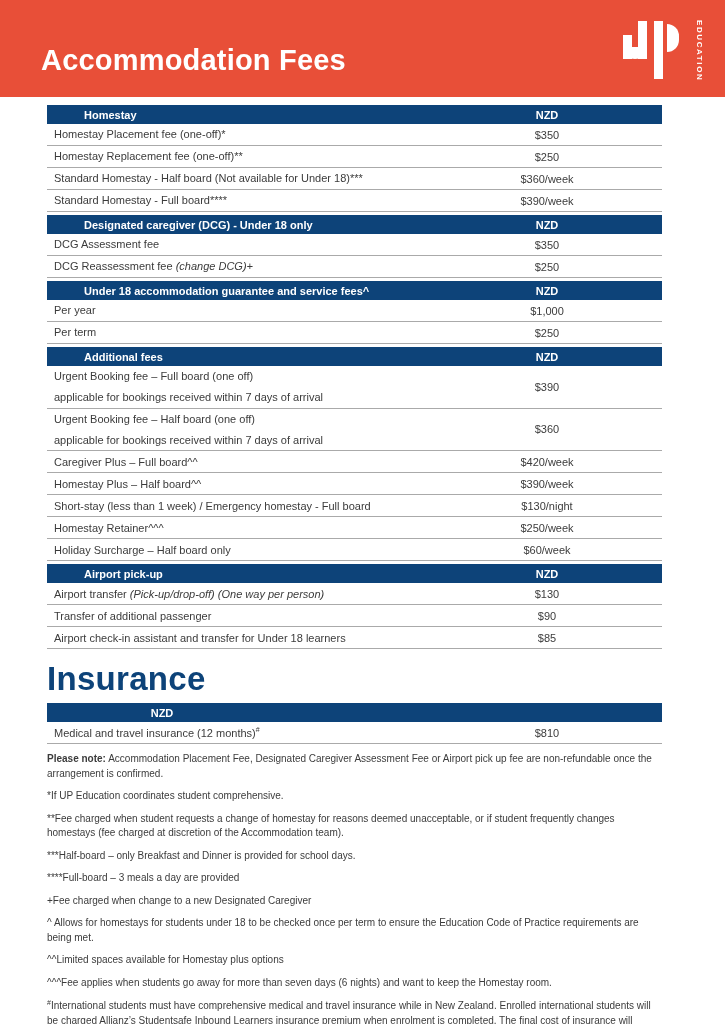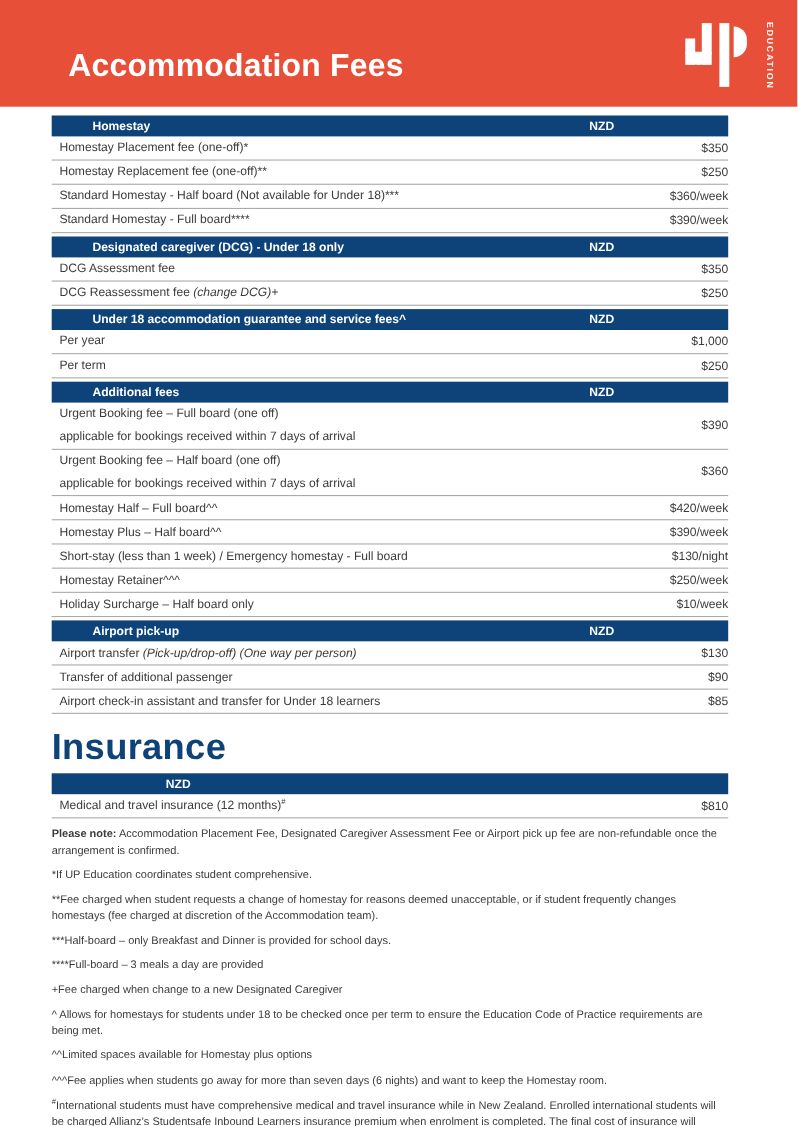--- a/index.html
+++ b/index.html
@@ -7,21 +7,21 @@
   }
   *{box-sizing:border-box;}
   html,body{margin:0;padding:0;}
   body{
     width:725px;height:1024px;overflow:hidden;background:#ffffff;
     font-family:"Liberation Sans",sans-serif;color:var(--ink);position:relative;
   }
   
   .banner{height:97px;background:var(--red);position:relative;}
   .banner h1{
-    margin:0;position:absolute;left:62px;top:46px;color:#fff;
+    margin:0;position:absolute;left:41px;top:46px;color:#fff;
     font-size:29px;font-weight:600;letter-spacing:.2px;line-height:1;
   }
   .logo{position:absolute;top:21px;right:22px;width:80px;height:74px;}
   .logo .bar{position:absolute;background:#fff;}
   .u-left{left:0;top:14px;width:9px;height:24px;}
   .u-right{left:15px;top:0;width:9px;height:38px;}
   .u-arc{left:0;top:26px;width:24px;height:12px;border-radius:0 0 12px 12px;}
   .p-stem{left:31px;top:0;width:9px;height:58px;}
   .p-bowl{left:44px;top:3px;width:12px;height:28px;border-radius:0 12px 12px 0;}
   .logo-vert{
@@ -39,21 +39,21 @@
   .th-label{flex:1;padding-left:7px;margin-left:30px;}
   .th-value{width:230px;text-align:center;}
   .trow{
     display:flex;align-items:center;border-bottom:1px solid var(--line);
     font-size:11px;min-height:22px;
   }
   .tlabel{flex:1;padding:3px 0 3px 7px;line-height:1.3;}
   .tlabel em{font-style:italic;}
   .tlabel sup{font-size:7px;}
   .sublabel{margin-top:7px;}
-  .tvalue{width:230px;text-align:right;}
+  .tvalue{width:230px;text-align:center;}
   
   .insurance-heading{
     margin:13px 0 8px 0;color:var(--navy);font-size:33px;font-weight:700;
     letter-spacing:.3px;line-height:1;
   }
   
   #notes{margin-top:4px;}
   .note{font-size:10px;line-height:1.45;margin-top:8px;}
   .note b{font-weight:bold;}
   .note sup{font-size:7px;}
@@ -137,38 +137,38 @@
         </div>
         <div class="trow">
           <div class="tlabel"><span>Urgent Booking fee – Full board (one off)</span><div class="sublabel">applicable for bookings received within 7 days of arrival</div></div>
           <div class="tvalue">$390</div>
         </div>
         <div class="trow">
           <div class="tlabel"><span>Urgent Booking fee – Half board (one off)</span><div class="sublabel">applicable for bookings received within 7 days of arrival</div></div>
           <div class="tvalue">$360</div>
         </div>
         <div class="trow">
-          <div class="tlabel"><span>Homestay Half – Full board^^</span></div>
+          <div class="tlabel"><span>Caregiver Plus – Full board^^</span></div>
           <div class="tvalue">$420/week</div>
         </div>
         <div class="trow">
           <div class="tlabel"><span>Homestay Plus – Half board^^</span></div>
           <div class="tvalue">$390/week</div>
         </div>
         <div class="trow">
           <div class="tlabel"><span>Short-stay (less than 1 week) / Emergency homestay - Full board</span></div>
           <div class="tvalue">$130/night</div>
         </div>
         <div class="trow">
           <div class="tlabel"><span>Homestay Retainer^^^</span></div>
           <div class="tvalue">$250/week</div>
         </div>
         <div class="trow">
           <div class="tlabel"><span>Holiday Surcharge – Half board only</span></div>
-          <div class="tvalue">$10/week</div>
+          <div class="tvalue">$60/week</div>
         </div>
       </div>
       <div class="fee-table">
         <div class="thead">
           <span class="th-label">Airport pick-up</span>
           <span class="th-value">NZD</span>
         </div>
         <div class="trow">
           <div class="tlabel"><span>Airport transfer </span><em>(Pick-up/drop-off) (One way per person)</em></div>
           <div class="tvalue">$130</div>

